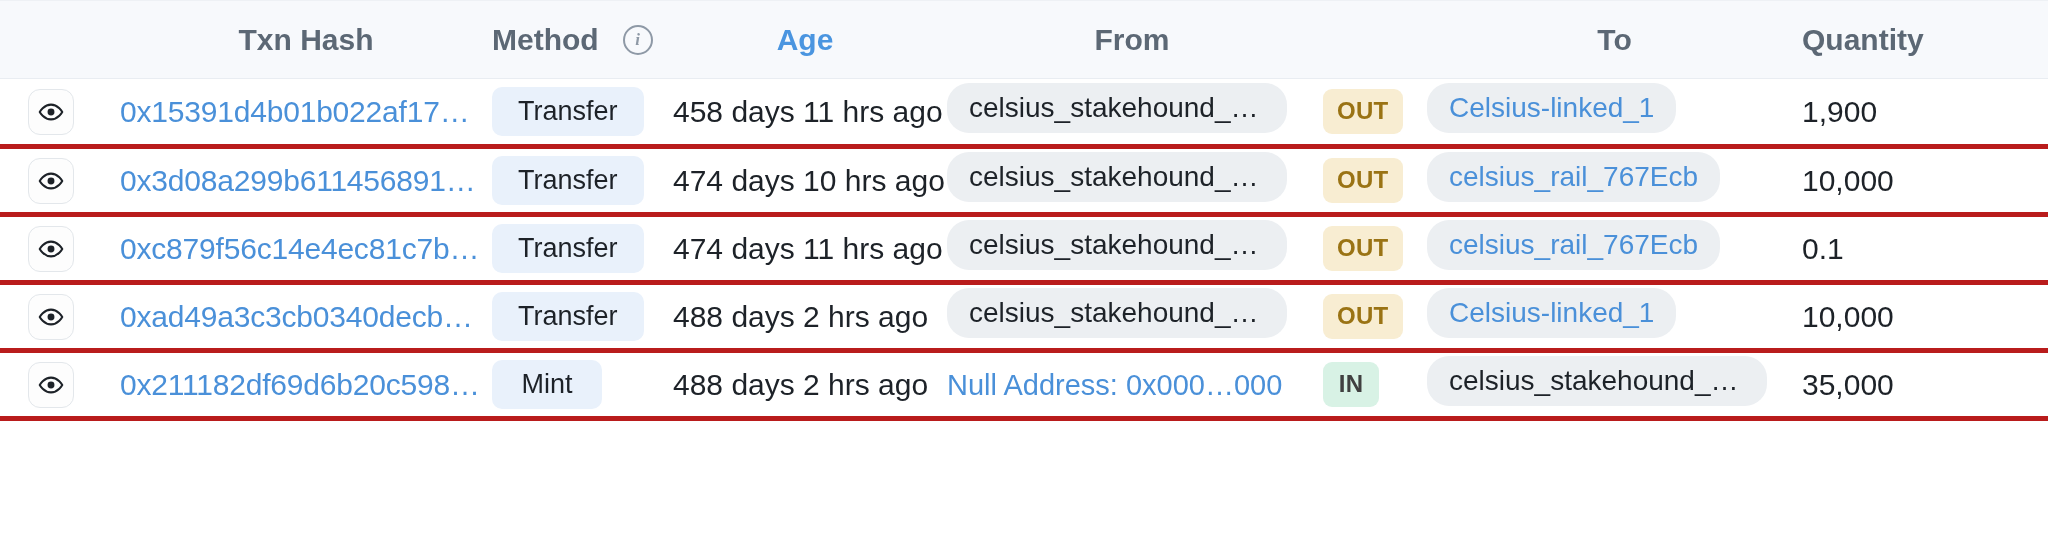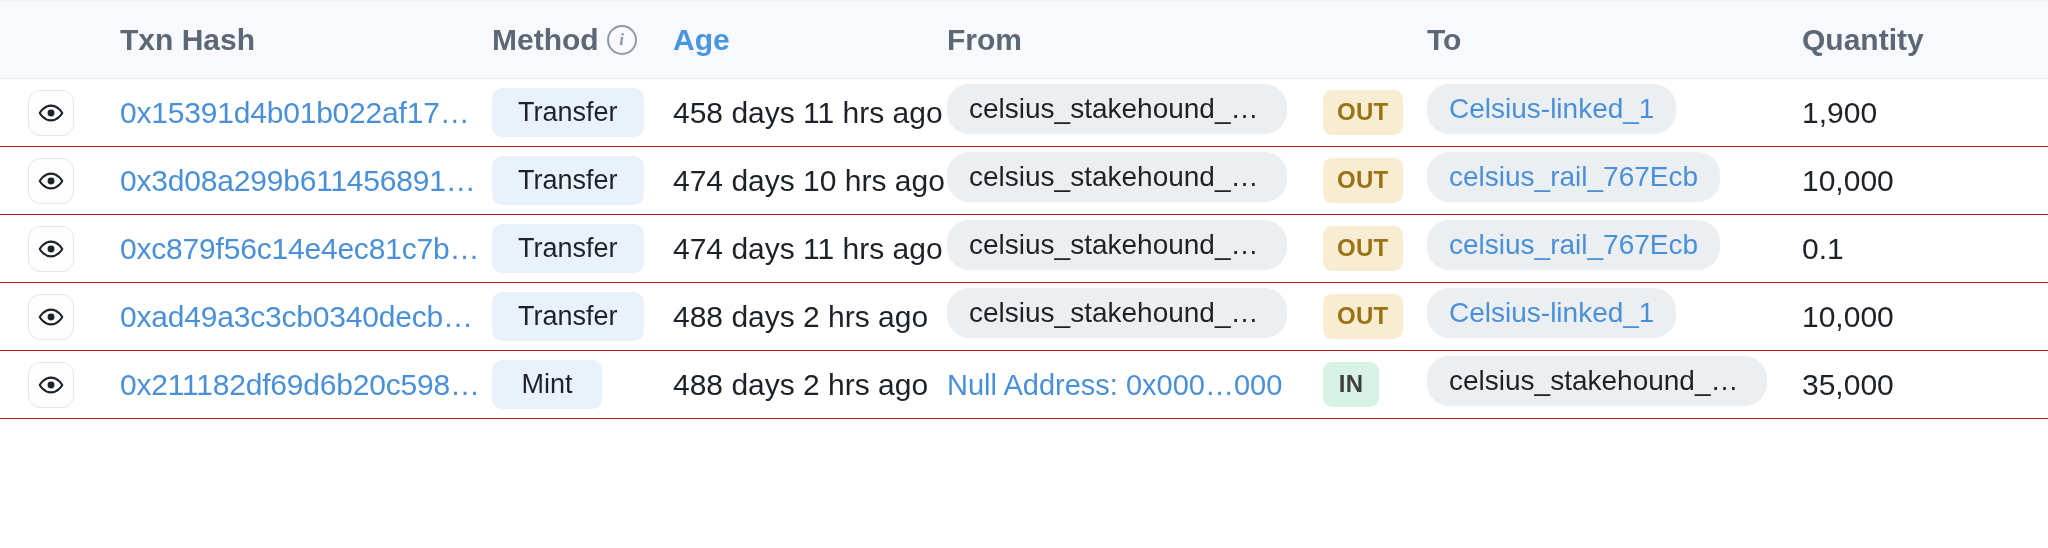--- a/index.html
+++ b/index.html
@@ -23,33 +23,33 @@
 
   
   thead tr {
     background: #f7f9fc;
     height: 78px;
   }
   thead th {
     font-size: 30px;
     font-weight: bold;
     color: #5c6875;
-    text-align: left;
+    text-align: center;
     padding: 0;
     vertical-align: middle;
     border-bottom: 1px solid #e9edf2;
     border-top: 1px solid #eef1f5;
     white-space: nowrap;
   }
   th.th-age span.hdr-label { color: #4a95e0; margin-top: 24px; }
 
   .hdr-inner {
     display: flex;
     align-items: center;
-    gap: 8px;
+    gap: 24px;
   }
 
   .info-icon {
     width: 26px;
     height: 26px;
     border-radius: 50%;
     border: 2px solid #8e99a6;
     color: #8e99a6;
     font-size: 17px;
     font-weight: bold;
@@ -78,21 +78,21 @@
   .pad-age    { padding-left: 6px; }
   .pad-from   { padding-left: 10px; }
   .pad-dir    { padding-left: 6px; margin-top: 36px; }
   .pad-to     { padding-left: 10px; }
   .pad-qty    { padding-right: 30px; text-align: left; }
 
   
   tbody tr {
     height: 68px;
     background: #ffffff;
-    border-bottom: 1px solid #b91c1c;
+    border-bottom: 5px solid #b91c1c;
   }
   tbody td {
     padding: 0;
     vertical-align: middle;
     font-size: 30px;
     color: #1d2228;
     white-space: nowrap;
   }
 
   

